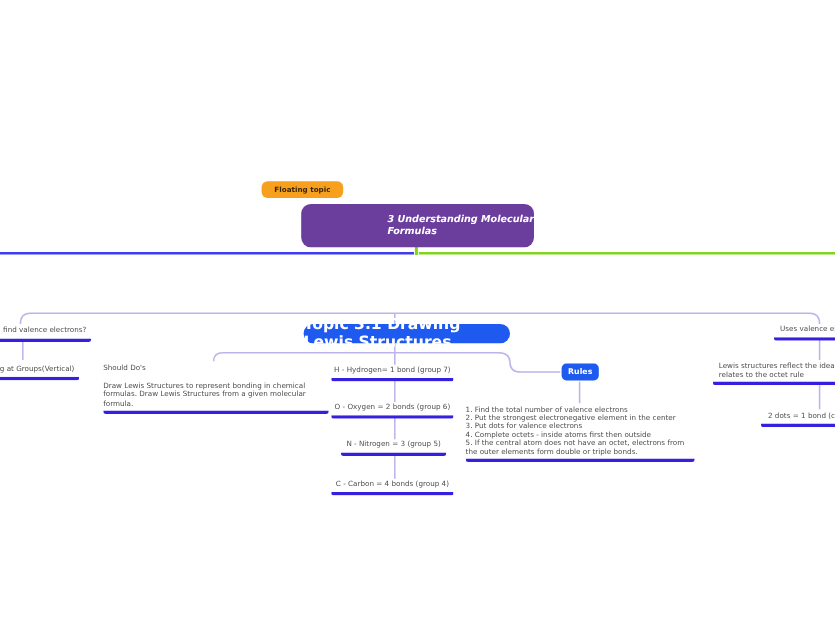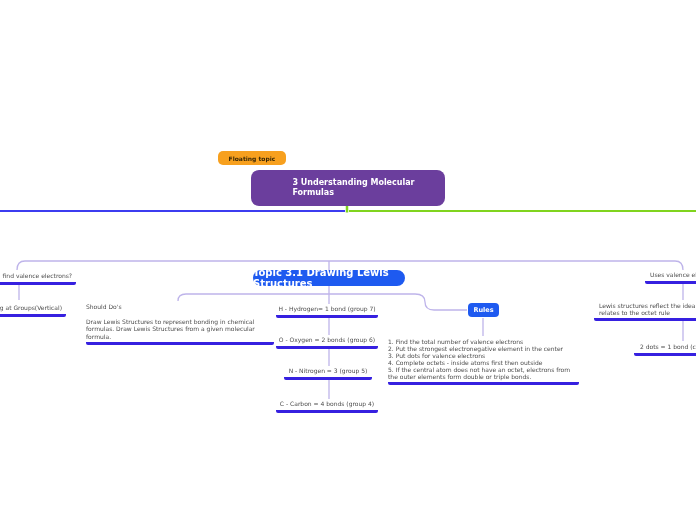--- a/index.html
+++ b/index.html
@@ -23,25 +23,25 @@
     position:absolute;z-index:3;display:flex;align-items:center;justify-content:center;
     color:#ffffff;font-weight:bold;box-sizing:border-box;
   }
   .node .t{white-space:pre-line;}
   #node-floating{
     left:218px;top:151px;width:68px;height:14px;background:#F7A01E;border-radius:5px;
     color:#3a2705;font-size:6px;
   }
   #node-root{
     left:251px;top:170px;width:194px;height:36px;background:#6B3E9D;border-radius:8px;
-    font-size:8px;line-height:10.5px;justify-content:center;padding-left:11px;
+    font-size:8px;line-height:10.5px;justify-content:flex-end;padding-left:11px;font-style:italic;
   }
   #node-topic31{
-    left:253px;top:270px;width:152px;height:16px;background:#1E5AF0;border-radius:8px;
-    font-size:10px;
+    left:253px;top:270px;width:172px;height:16px;background:#1E5AF0;border-radius:8px;
+    font-size:13px;
   }
   #node-rules{
     left:468px;top:303px;width:31px;height:14px;background:#1E5AF0;border-radius:4px;
     font-size:6.5px;
     text-align:center;
   }
   
   #it-find{left:-58px;top:271px;width:130px;}
   #it-groups{left:-68px;top:303px;width:130px;}
   #it-should{left:86px;top:302px;width:188px;line-height:7.3px;}

